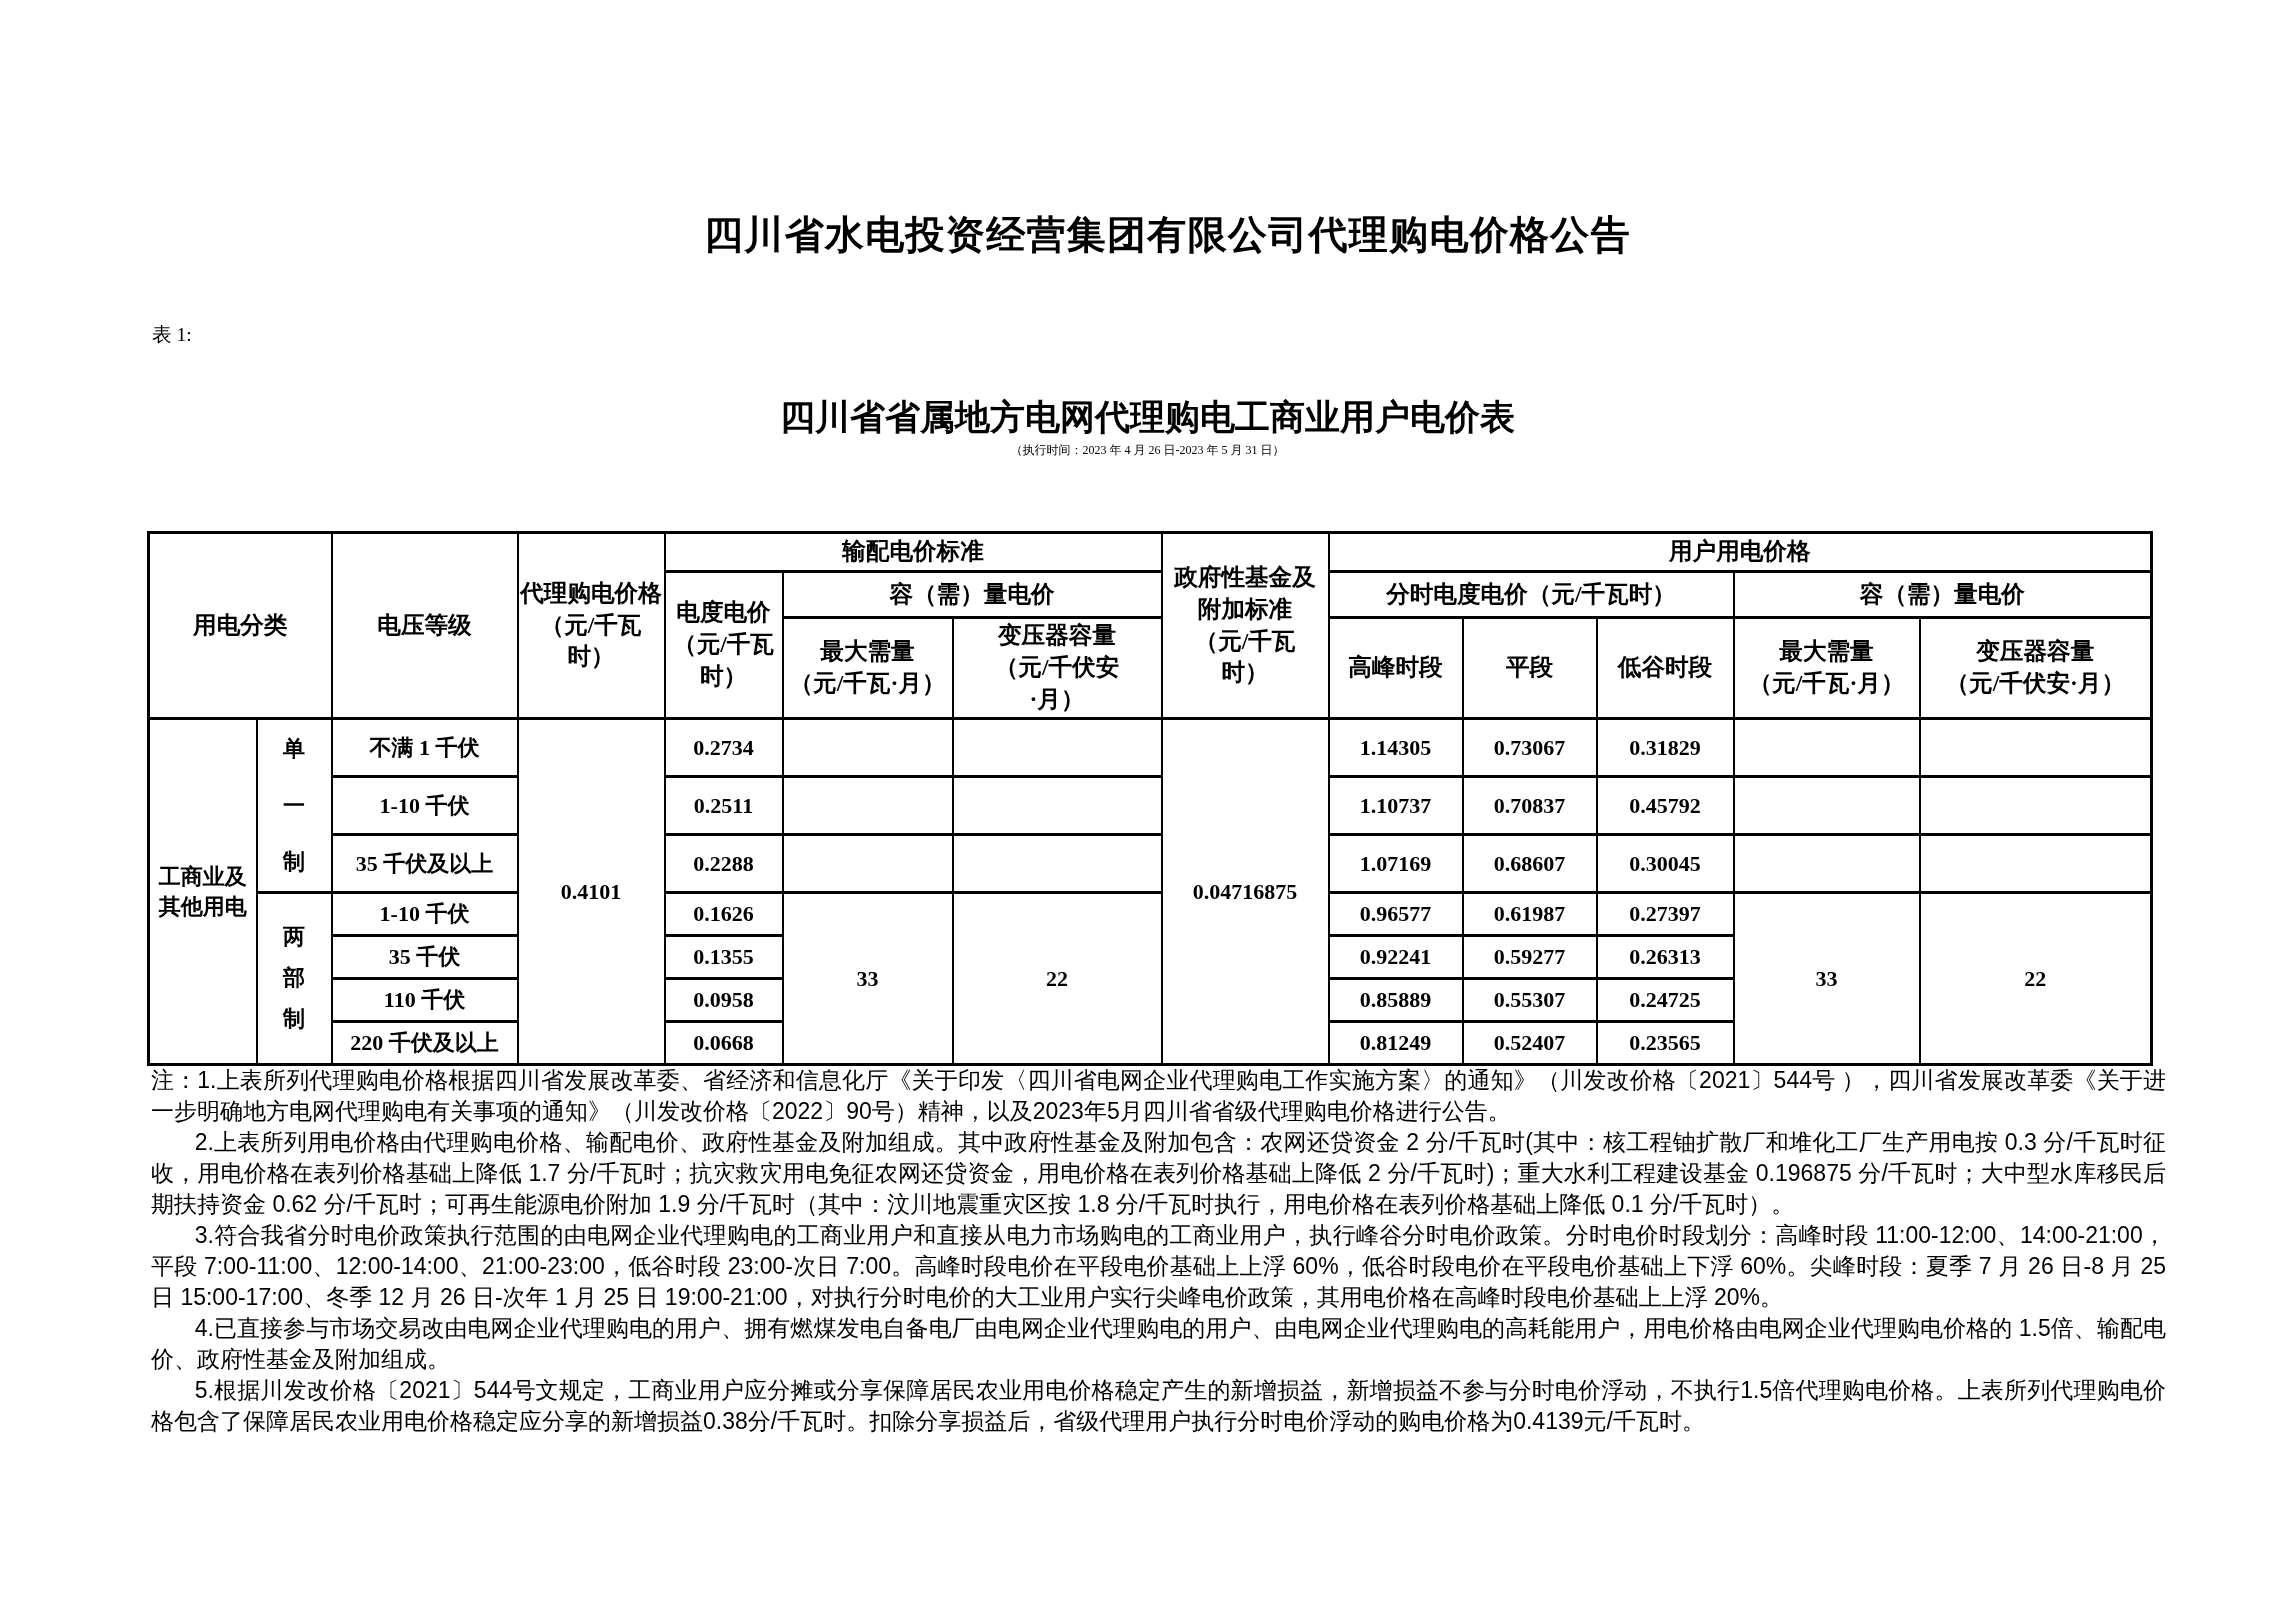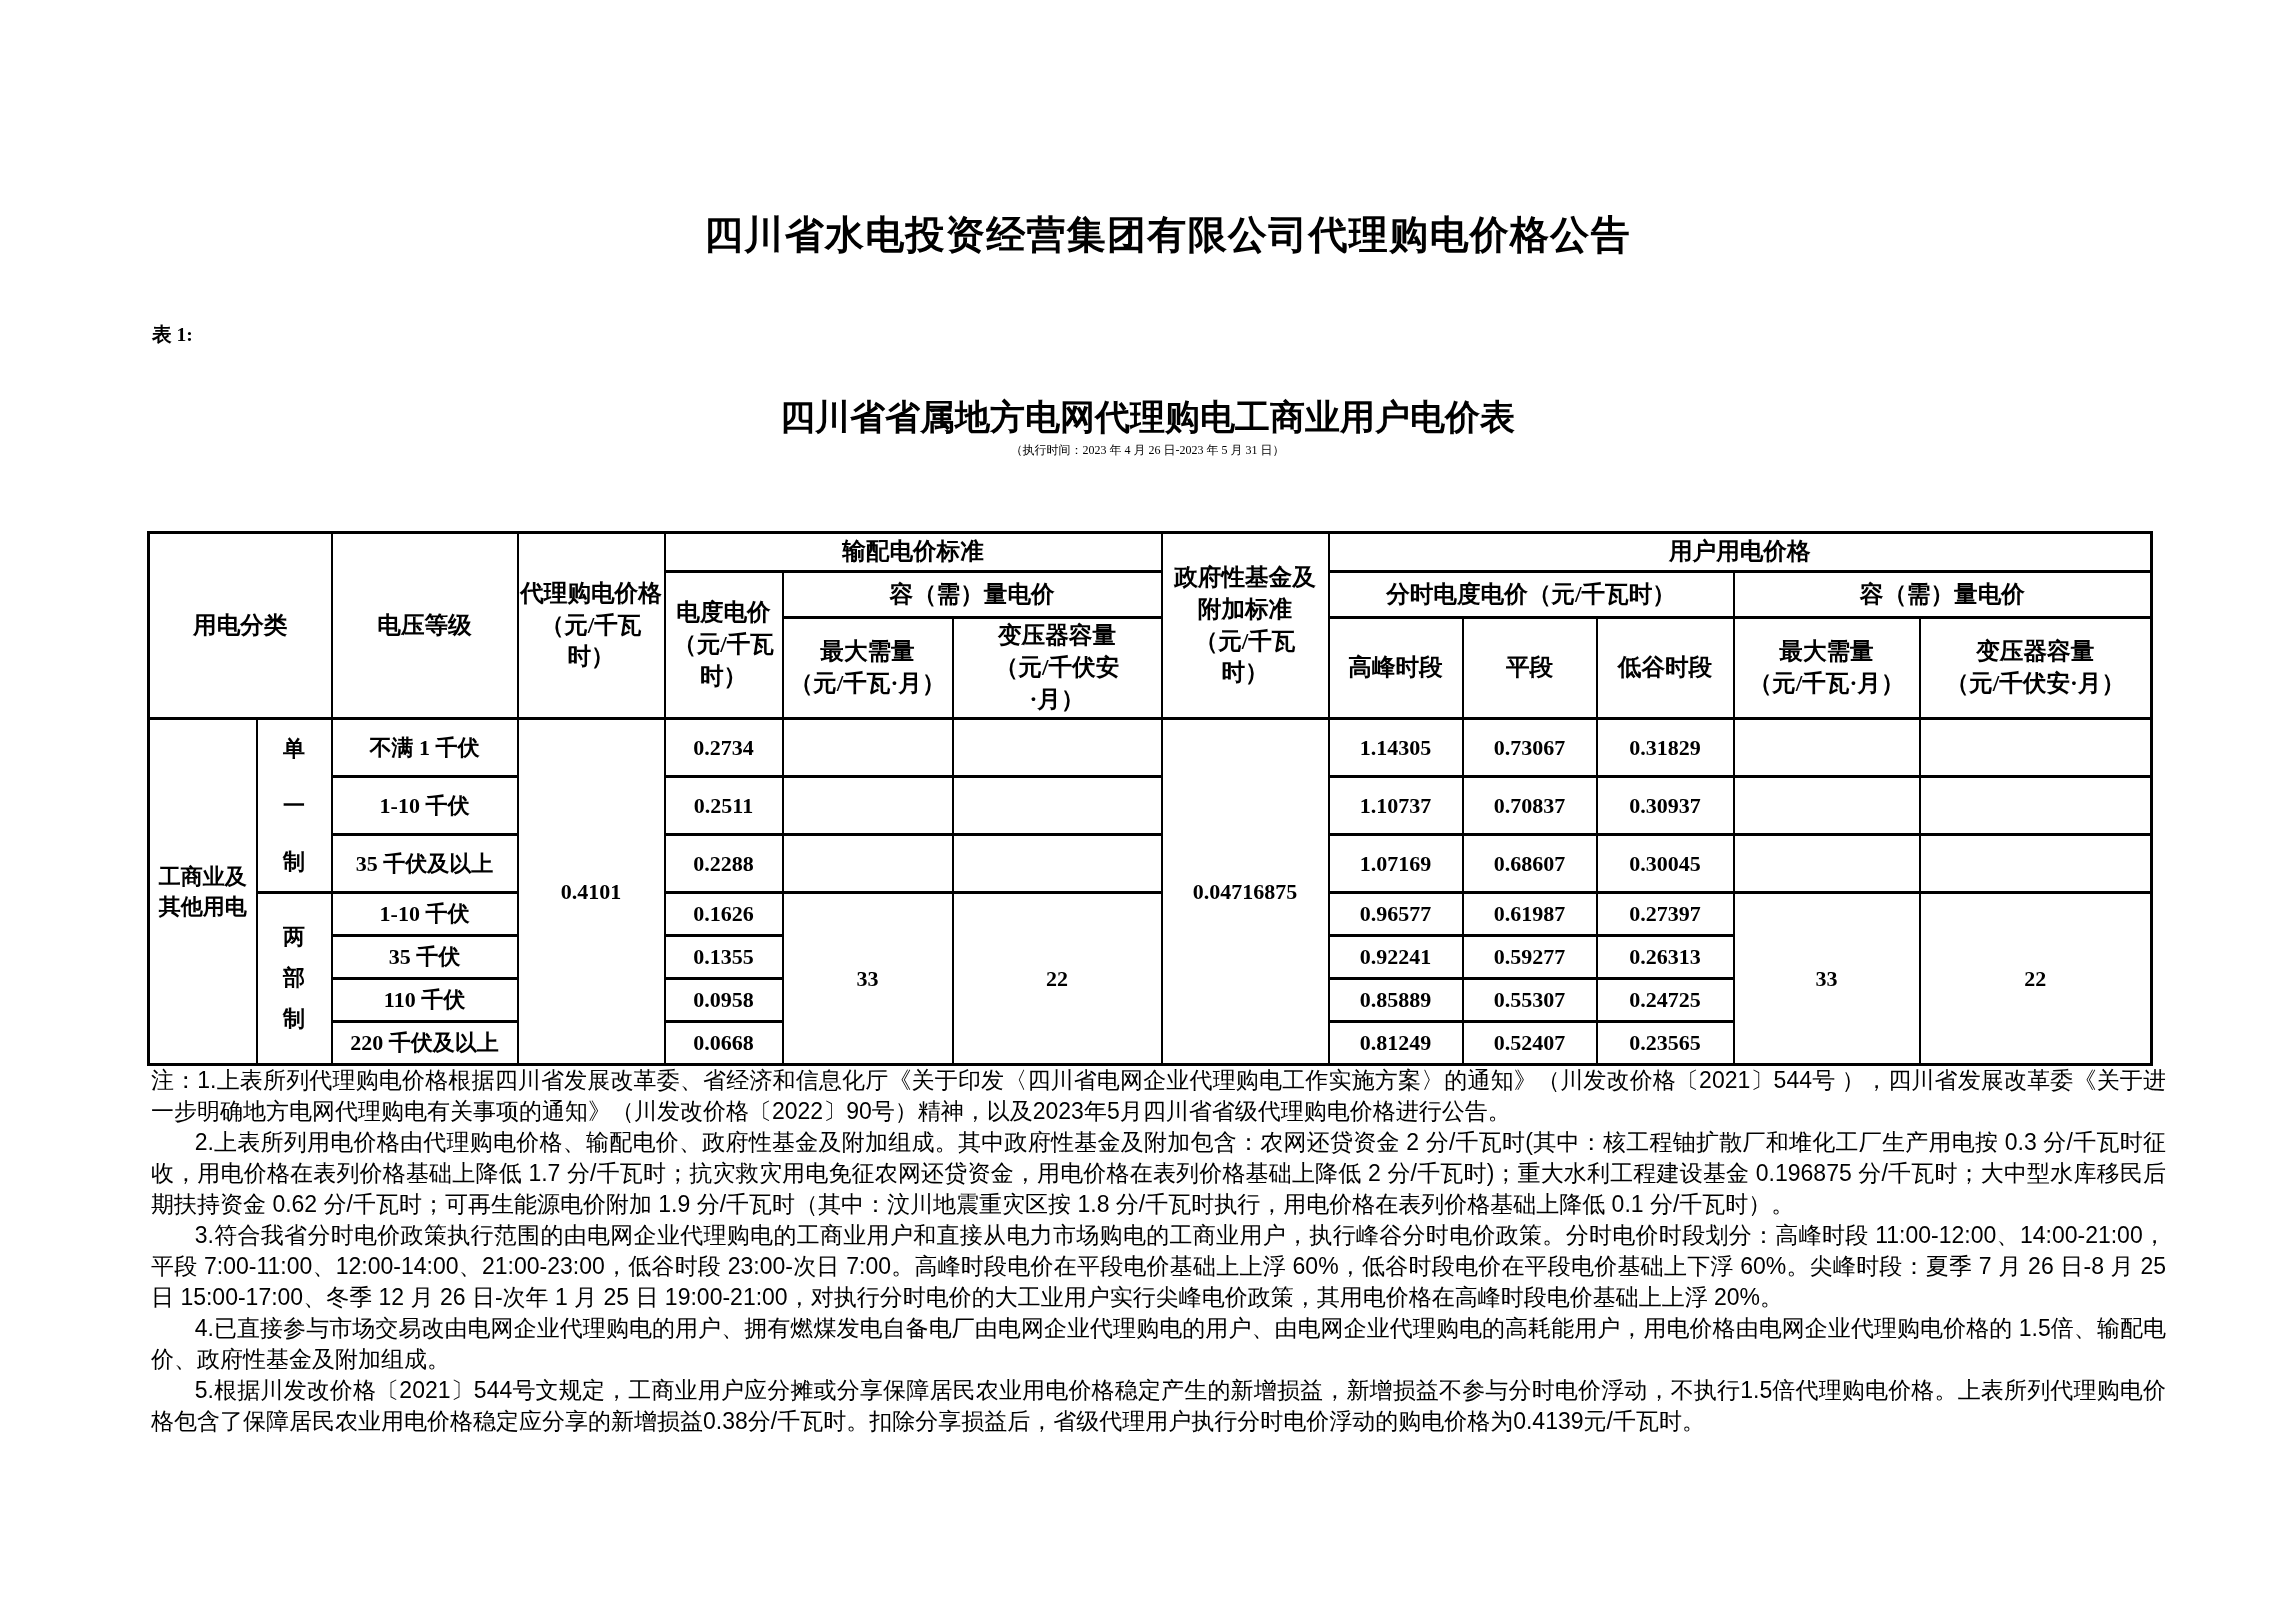--- a/index.html
+++ b/index.html
@@ -20,21 +20,21 @@
     text-align: center;
     font-size: 39px;
     font-weight: bold;
     letter-spacing: 1.3px;
     padding-left: 20px;
   }
   .table-label {
     position: absolute;
     top: 321px; left: 152px;
     font-size: 19.6px;
-    font-weight: bold;
+    font-weight: normal;
     font-family: "Liberation Serif", serif;
   }
   .table-title {
     position: absolute;
     top: 394px; left: 0;
     width: 100%;
     margin: 0;
     text-align: center;
     font-size: 35px;
     font-weight: bold;
@@ -173,21 +173,21 @@
         <td></td>
         <td></td>
       </tr>
       <tr class="dr">
         <td>1-10 千伏</td>
         <td>0.2511</td>
         <td></td>
         <td></td>
         <td>1.10737</td>
         <td>0.70837</td>
-        <td>0.30937</td>
+        <td>0.45792</td>
         <td></td>
         <td></td>
       </tr>
       <tr class="dr">
         <td>35 千伏及以上</td>
         <td>0.2288</td>
         <td></td>
         <td></td>
         <td>1.07169</td>
         <td>0.68607</td>

